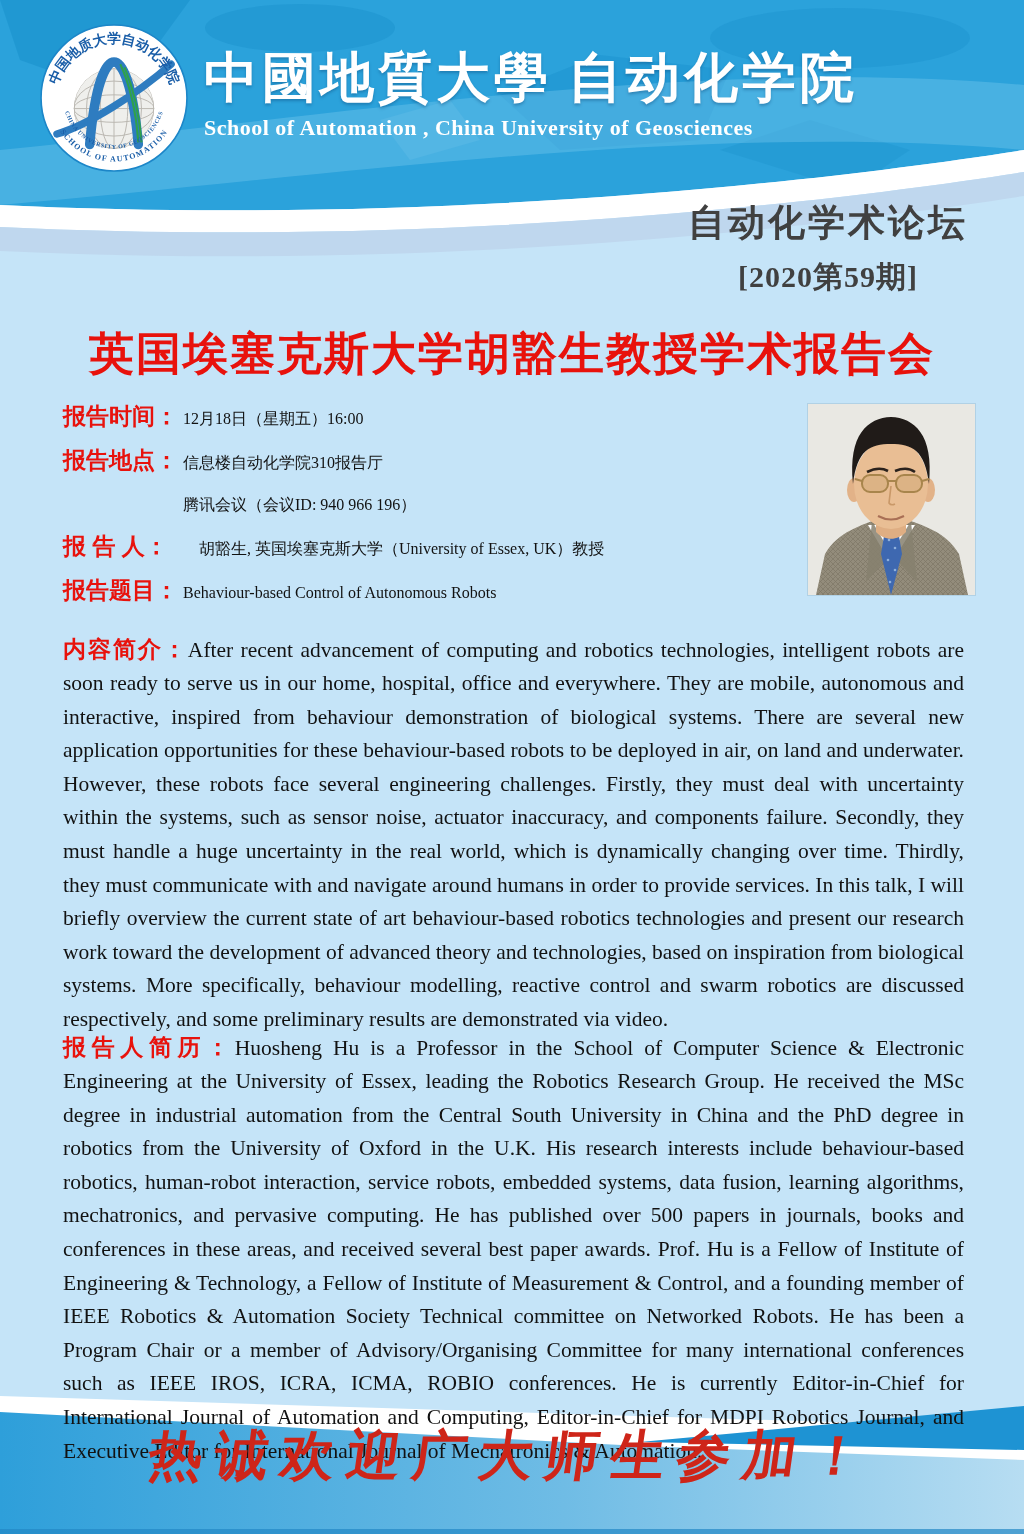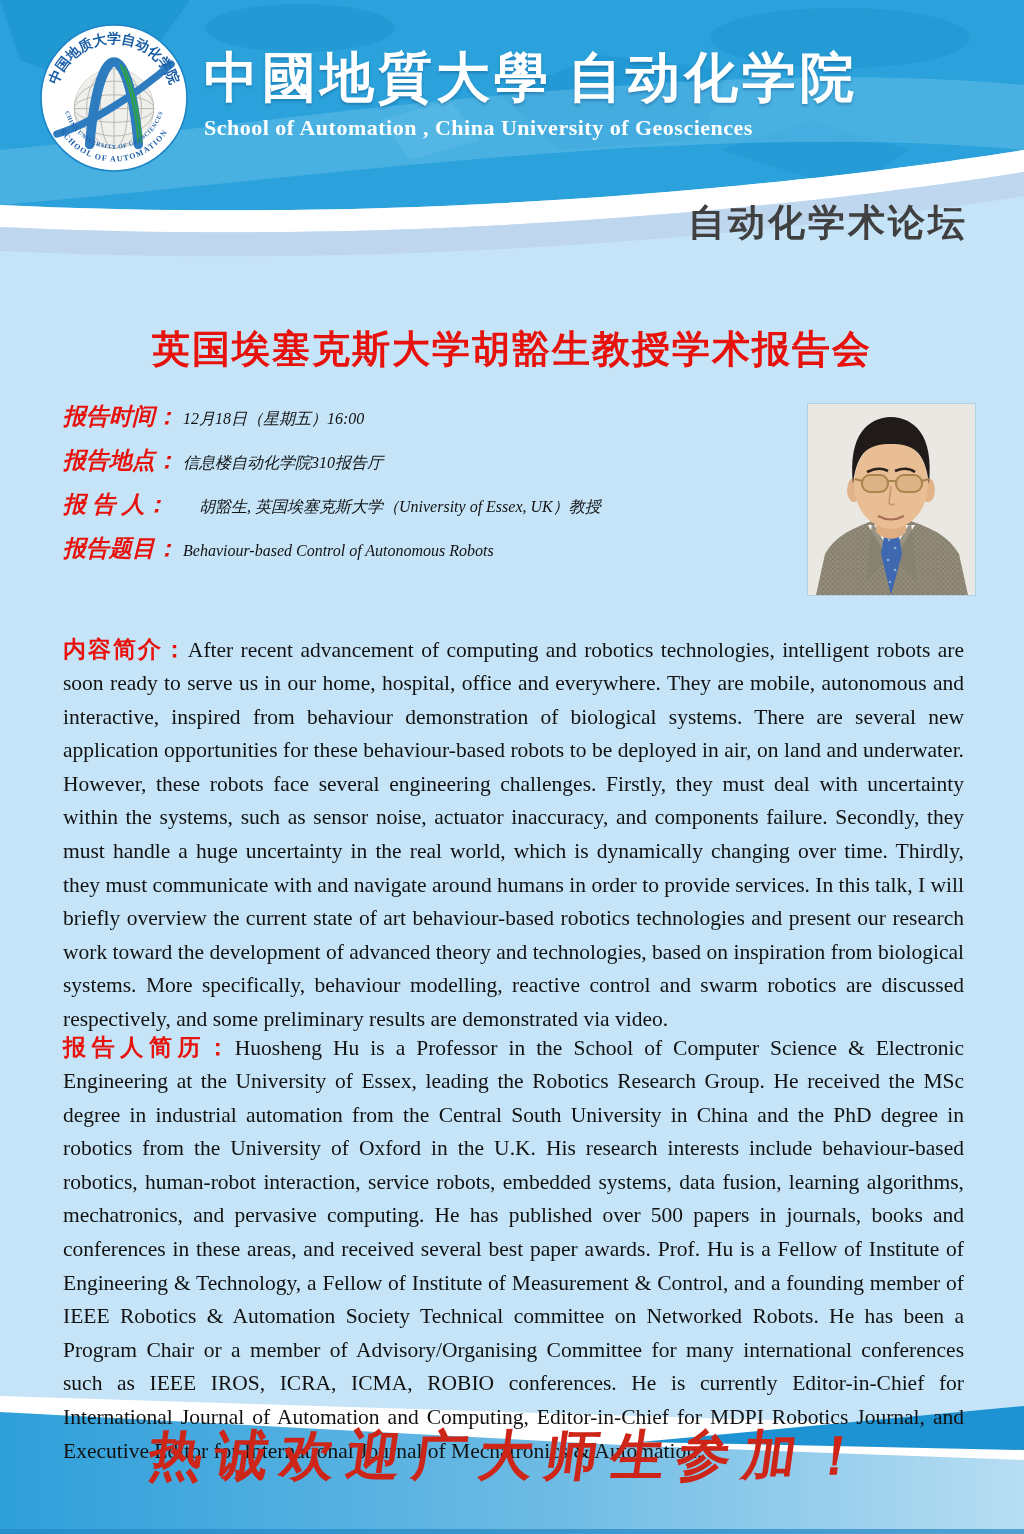--- a/index.html
+++ b/index.html
@@ -13,24 +13,24 @@
                letter-spacing:4px;white-space:nowrap;text-shadow:0 2px 3px rgba(10,60,110,.35);}
   .brand-title .dept{margin-left:16px;}
   .brand-sub{font-size:22px;font-weight:bold;letter-spacing:.5px;
              font-family:"Liberation Serif",serif;white-space:nowrap;}
   .forum{position:absolute;right:56px;top:198px;z-index:2;text-align:center;color:#404040;}
   .forum-name{font-size:37px;font-weight:900;letter-spacing:3px;
               font-family:"Liberation Sans",sans-serif;white-space:nowrap;}
   .forum-issue{margin-top:9px;font-size:30px;font-weight:bold;letter-spacing:1px;
                font-family:"Liberation Serif",serif;white-space:nowrap;}
   .main-title{position:absolute;left:0;right:0;top:324px;z-index:2;text-align:center;
-              color:#E8120C;font-size:38px;font-weight:900;letter-spacing:2px;
+              color:#E8120C;font-size:45px;font-weight:900;letter-spacing:2px;
               font-family:"Liberation Sans",sans-serif;white-space:nowrap;}
   .details{position:absolute;left:63px;top:401px;width:745px;z-index:2;}
-  .drow{display:flex;align-items:baseline;margin-bottom:11px;font-style:italic;}
+  .drow{display:flex;align-items:baseline;margin-bottom:11px;}
   .dlabel{flex:0 0 120px;color:#E8120C;font-weight:bold;font-size:23px;
           font-family:"Liberation Sans",sans-serif;white-space:nowrap;}
   .dvalue{font-size:16px;color:#121212;line-height:31px;white-space:nowrap;}
   .drow.gap{margin-top:2px;gap:16px;}
   .photo{position:absolute;left:808px;top:404px;width:167px;height:191px;z-index:2;
          box-shadow:0 0 0 1px rgba(120,150,170,.25);}
   .para{position:absolute;left:63px;width:901px;z-index:2;text-align:justify;
         font-size:21.5px;line-height:33.6px;color:#121212;}
   .para .plabel{color:#E8120C;font-weight:bold;font-size:23px;
                 font-family:"Liberation Sans",sans-serif;}
@@ -106,32 +106,37 @@
 
   <div class="brand">
     <div class="brand-title">
       <span>中國地質大學</span><span class="dept">自动化学院</span>
     </div>
     <div class="brand-sub">School of Automation , China University of Geosciences</div>
   </div>
 
   <div class="forum">
     <div class="forum-name">自动化学术论坛</div>
+    <div class="forum-issue">[2020第59期]</div>
   </div>
 
   <div class="main-title">英国埃塞克斯大学胡豁生教授学术报告会</div>
 
   <div class="details">
     <div class="drow">
       <span class="dlabel">报告时间：</span>
       <span class="dvalue">12月18日（星期五）16:00</span>
     </div>
     <div class="drow">
       <span class="dlabel">报告地点：</span>
       <span class="dvalue">信息楼自动化学院310报告厅</span>
+    </div>
+    <div class="drow">
+      <span class="dlabel"></span>
+      <span class="dvalue">腾讯会议（会议ID: 940 966 196）</span>
     </div>
     <div class="drow gap">
       <span class="dlabel">报 告 人：</span>
       <span class="dvalue">胡豁生, 英国埃塞克斯大学（University of Essex, UK）教授</span>
     </div>
     <div class="drow">
       <span class="dlabel">报告题目：</span>
       <span class="dvalue">Behaviour-based Control of Autonomous Robots</span>
     </div>
   </div>

